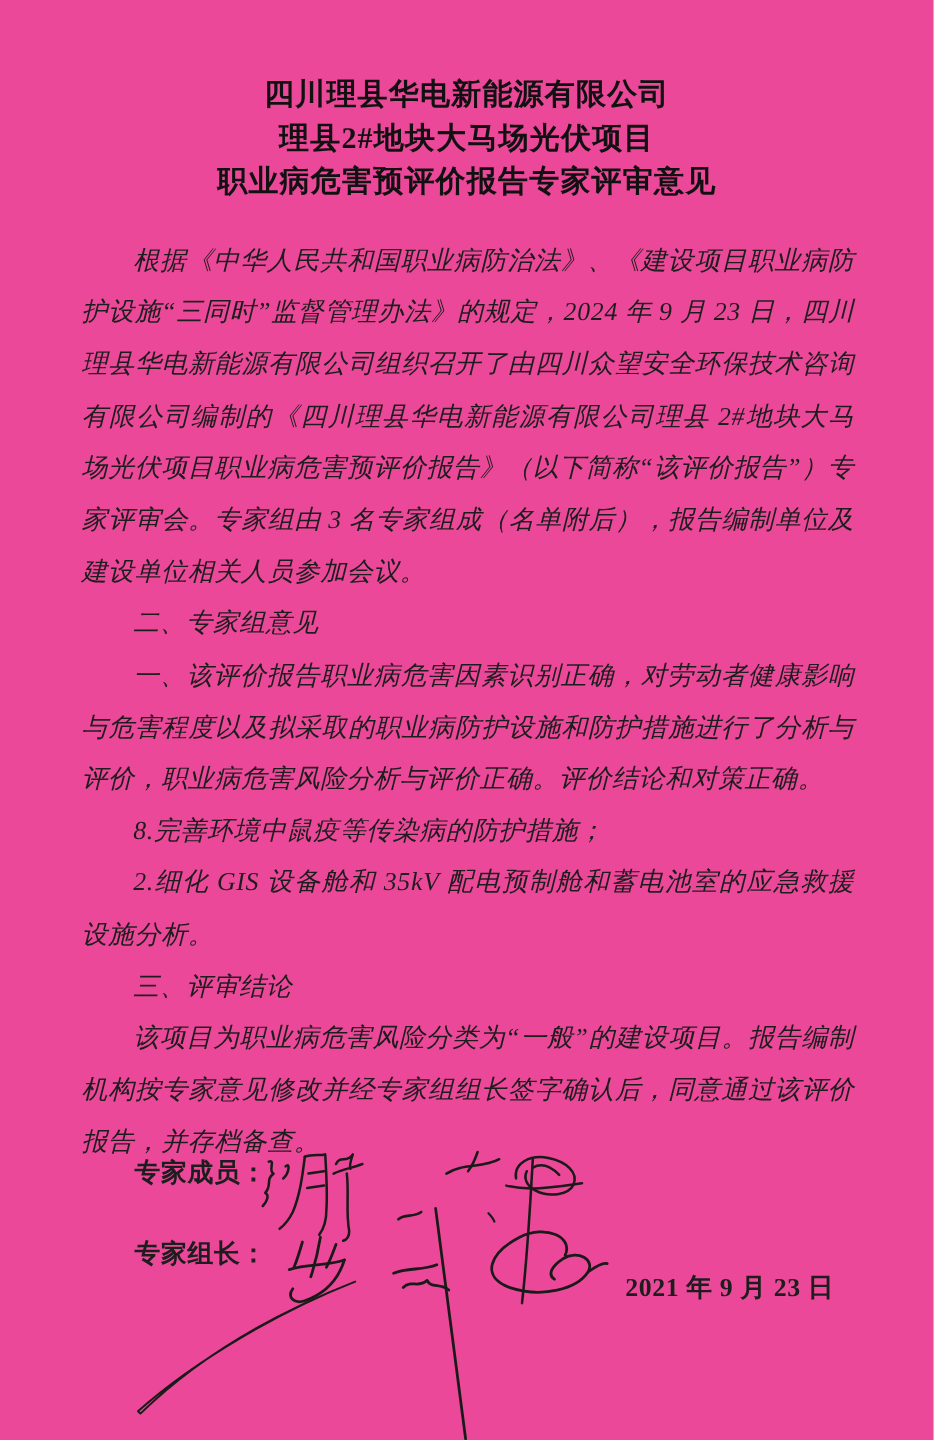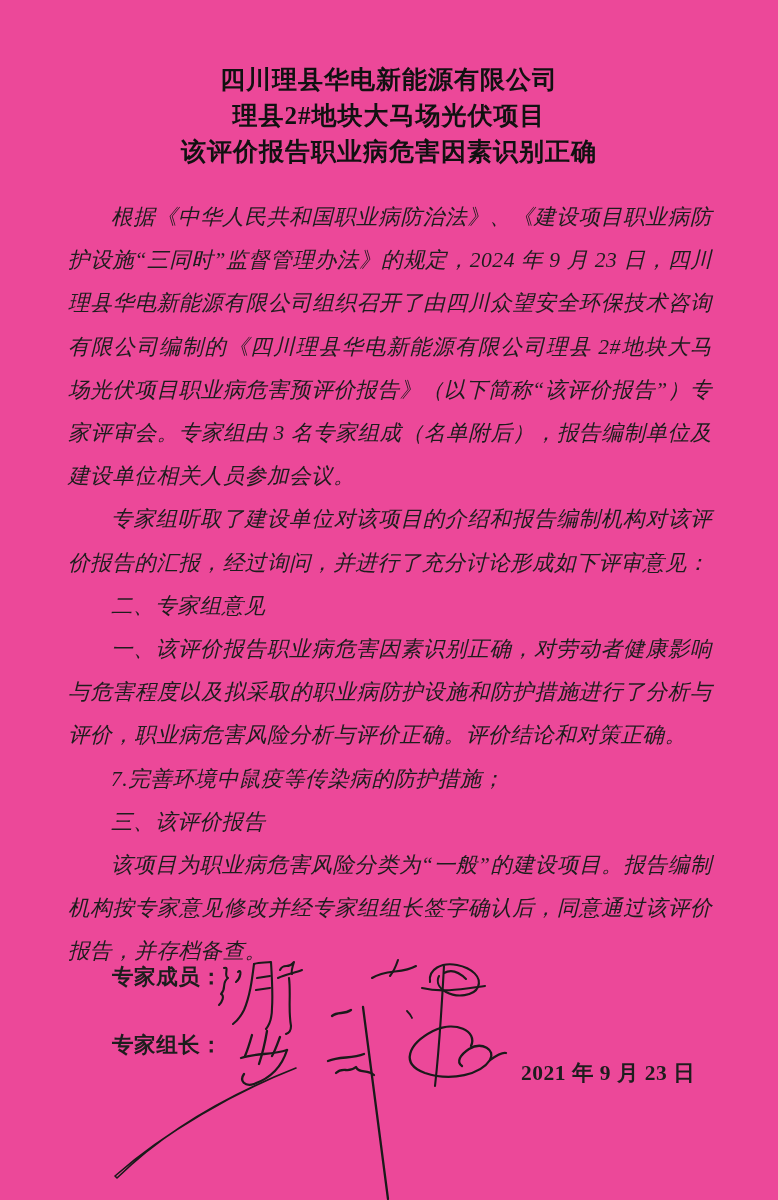--- a/index.html
+++ b/index.html
@@ -74,30 +74,30 @@
   }
 </style>
 </head>
 <body>
 
 <div class="page">
 
   <div class="title-block">
     <div class="title-line">四川理县华电新能源有限公司</div>
     <div class="title-line">理县2#地块大马场光伏项目</div>
-    <div class="title-line">该评价报告职业病危害因素识别正确</div>
+    <div class="title-line">职业病危害预评价报告专家评审意见</div>
   </div>
 
   <div class="body-block">
     <p>根据《中华人民共和国职业病防治法》、《建设项目职业病防护设施“三同时”监督管理办法》的规定，2024 年 9 月 23 日，四川理县华电新能源有限公司组织召开了由四川众望安全环保技术咨询有限公司编制的《四川理县华电新能源有限公司理县 2#地块大马场光伏项目职业病危害预评价报告》（以下简称“该评价报告”）专家评审会。专家组由 3 名专家组成（名单附后），报告编制单位及建设单位相关人员参加会议。</p>
-    <p>专家组听取了建设单位对该项目的介绍和报告编制机构对该评价报告的汇报，经过询问，并进行了充分讨论形成如下评审意见：</p>
     <p>二、专家组意见</p>
     <p>一、该评价报告职业病危害因素识别正确，对劳动者健康影响与危害程度以及拟采取的职业病防护设施和防护措施进行了分析与评价，职业病危害风险分析与评价正确。评价结论和对策正确。</p>
-    <p>7.完善环境中鼠疫等传染病的防护措施；</p>
-    <p>三、该评价报告</p>
+    <p>8.完善环境中鼠疫等传染病的防护措施；</p>
+    <p>2.细化 GIS 设备舱和 35kV 配电预制舱和蓄电池室的应急救援设施分析。</p>
+    <p>三、评审结论</p>
     <p>该项目为职业病危害风险分类为“一般”的建设项目。报告编制机构按专家意见修改并经专家组组长签字确认后，同意通过该评价报告，并存档备查。</p>
   </div>
 
   <div class="sig-block">
 
     <span class="sig-label members">专家成员：</span>
     <span class="sig-label leader">专家组长：</span>
 
     <svg id="sig-member-1" class="sig-svg" width="100" height="90" viewBox="0 0 100 90">
       <g stroke="#1a1a1a" stroke-width="2.1">

